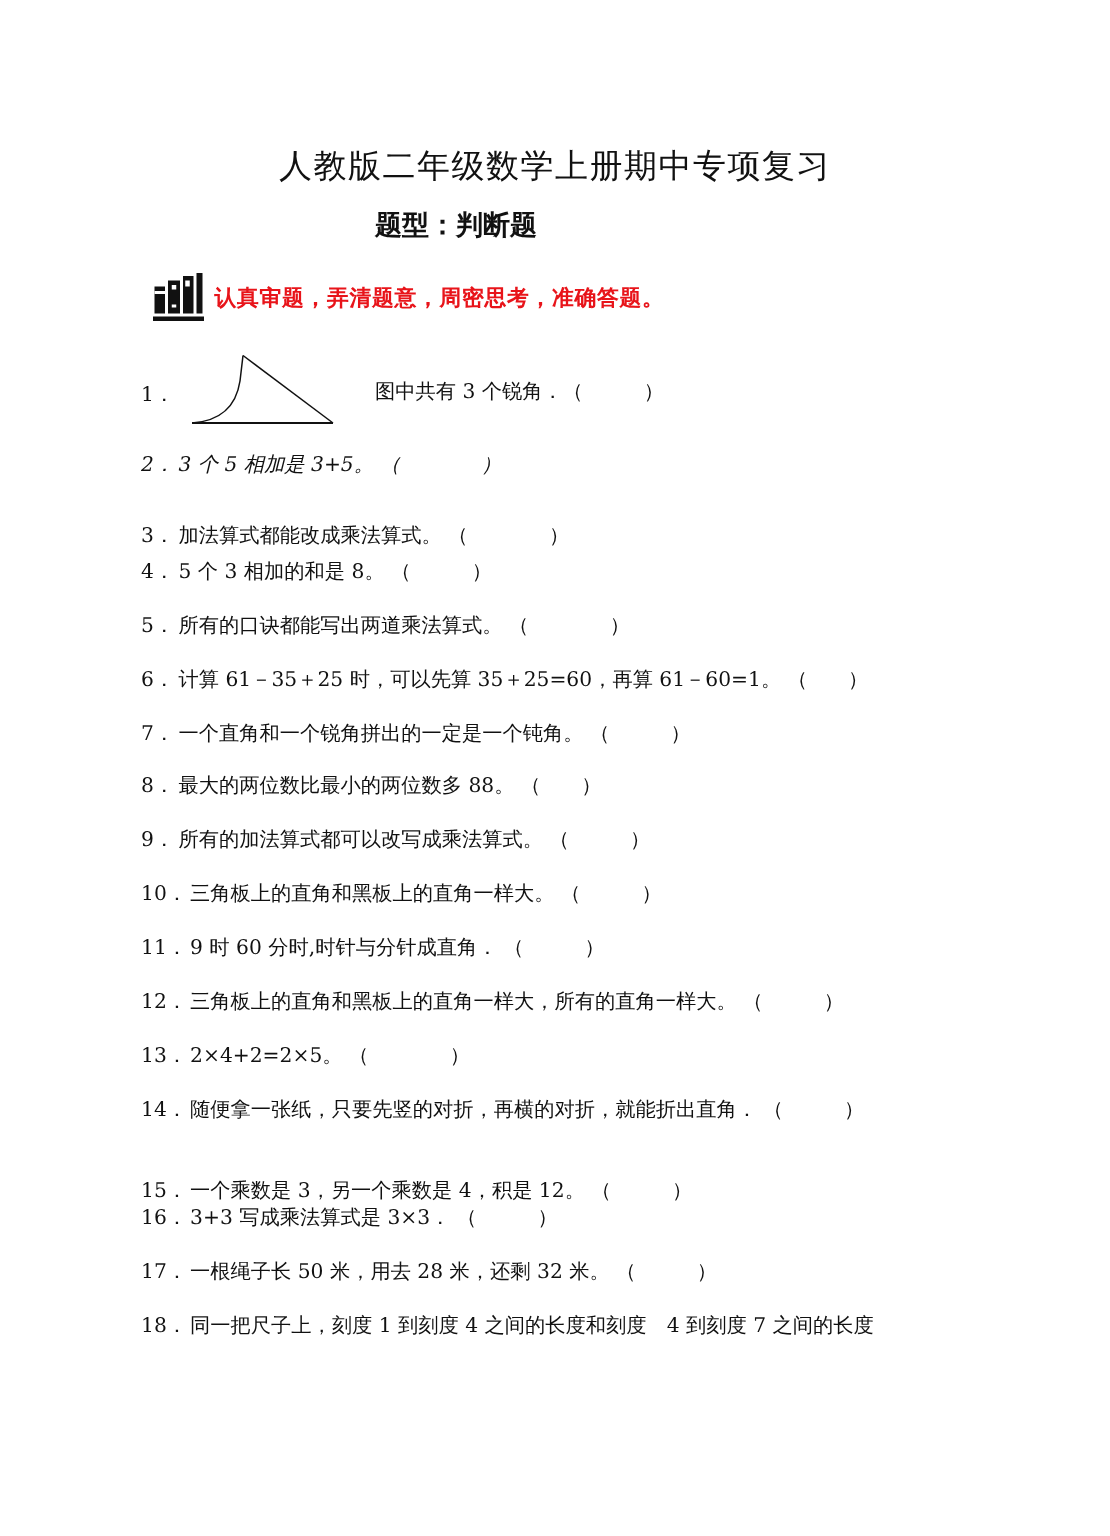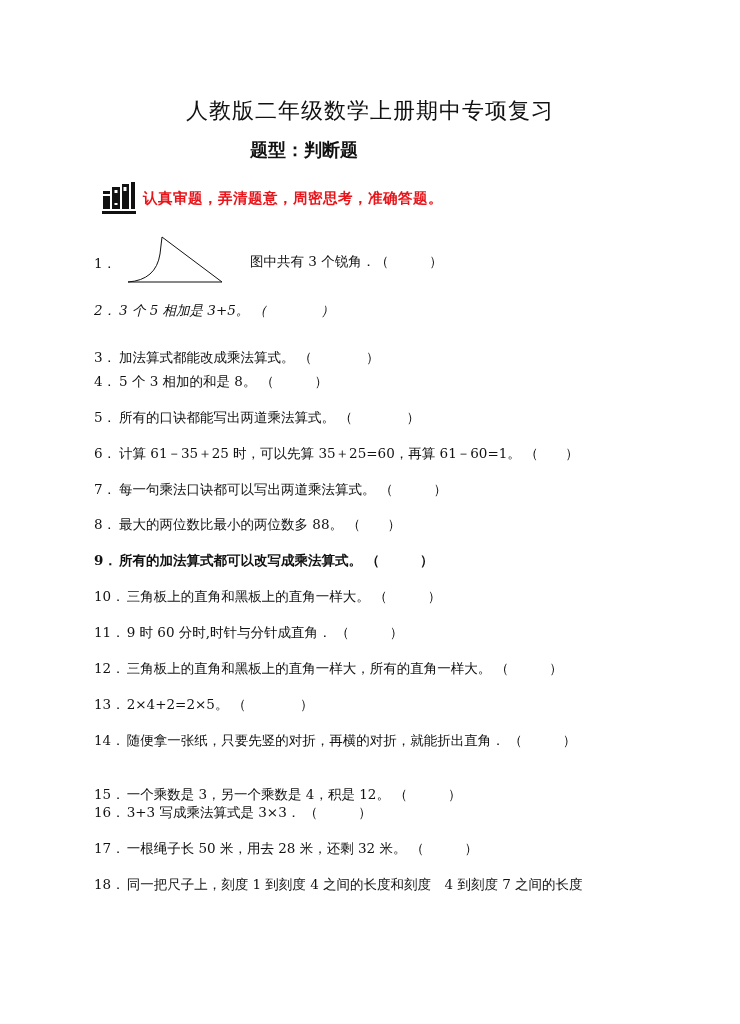--- a/index.html
+++ b/index.html
@@ -137,28 +137,28 @@
 
 <div class="q" style="top:408px;">
   <span class="num">5．</span><span>所有的口诀都能写出两道乘法算式。</span><span class="paren">（　　　　）</span>
 </div>
 
 <div class="q" style="top:444px;">
   <span class="num">6．</span><span>计算 61－35＋25 时，可以先算 35＋25=60，再算 61－60=1。</span><span class="paren">（　　）</span>
 </div>
 
 <div class="q" style="top:480px;">
-  <span class="num">7．</span><span>每一句乘法口诀都可以写出两道乘法算式。</span><span class="paren">（　　　）</span>
+  <span class="num">7．</span><span>一个直角和一个锐角拼出的一定是一个钝角。</span><span class="paren">（　　　）</span>
 </div>
 
 <div class="q" style="top:515px;">
   <span class="num">8．</span><span>最大的两位数比最小的两位数多 88。</span><span class="paren">（　　）</span>
 </div>
 
-<div class="q" style="top:551px;font-weight:bold;">
+<div class="q" style="top:551px;">
   <span class="num">9．</span><span>所有的加法算式都可以改写成乘法算式。</span><span class="paren">（　　　）</span>
 </div>
 
 <div class="q" style="top:587px;">
   <span class="num wide">10．</span><span>三角板上的直角和黑板上的直角一样大。</span><span class="paren">（　　　）</span>
 </div>
 
 <div class="q" style="top:623px;">
   <span class="num wide">11．</span><span>9 时 60 分时,时针与分针成直角．</span><span class="paren">（　　　）</span>
 </div>

